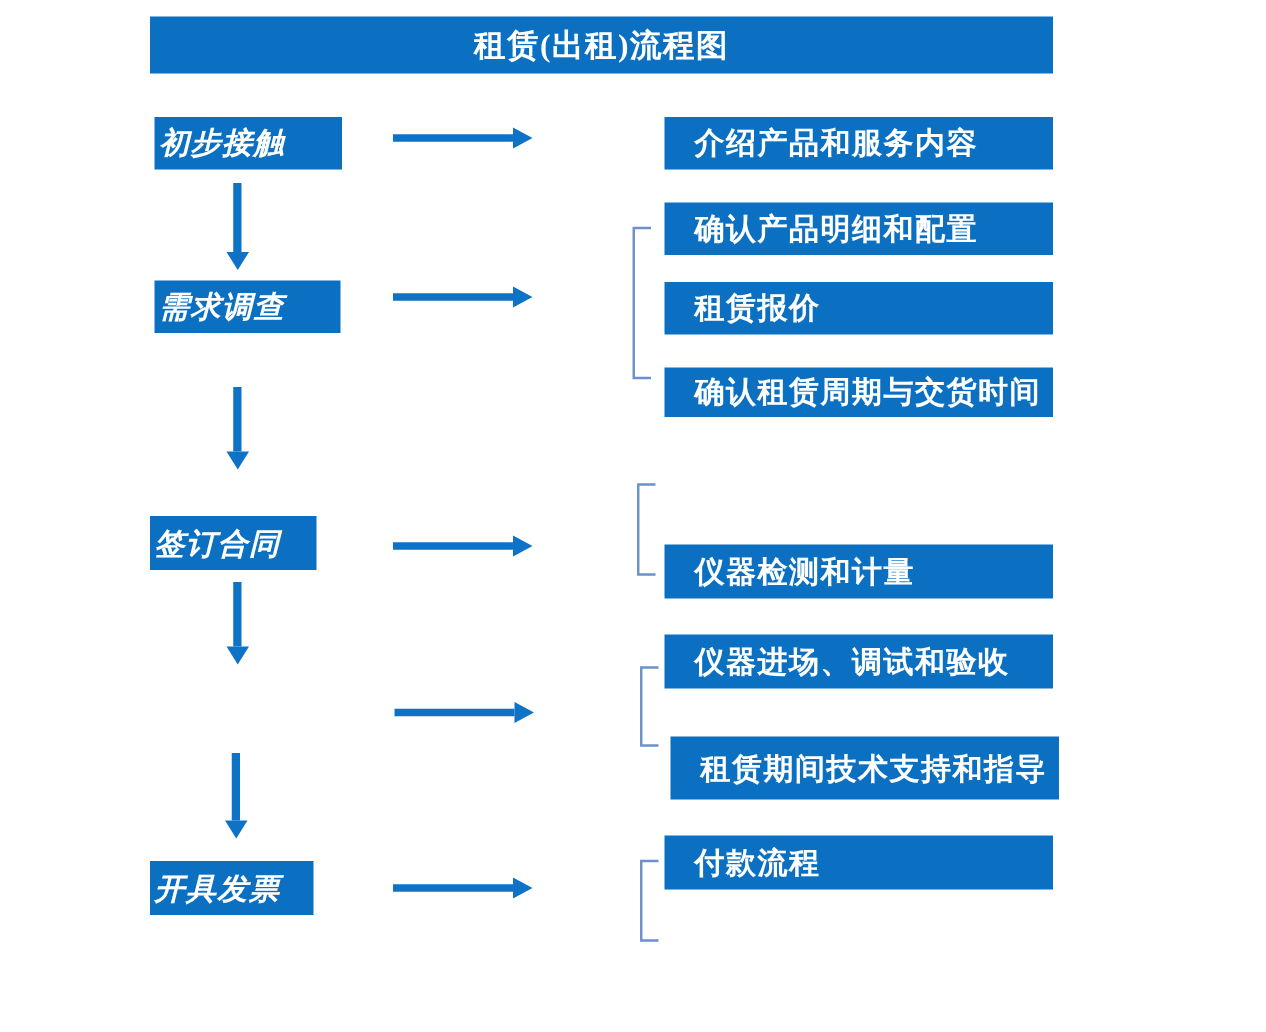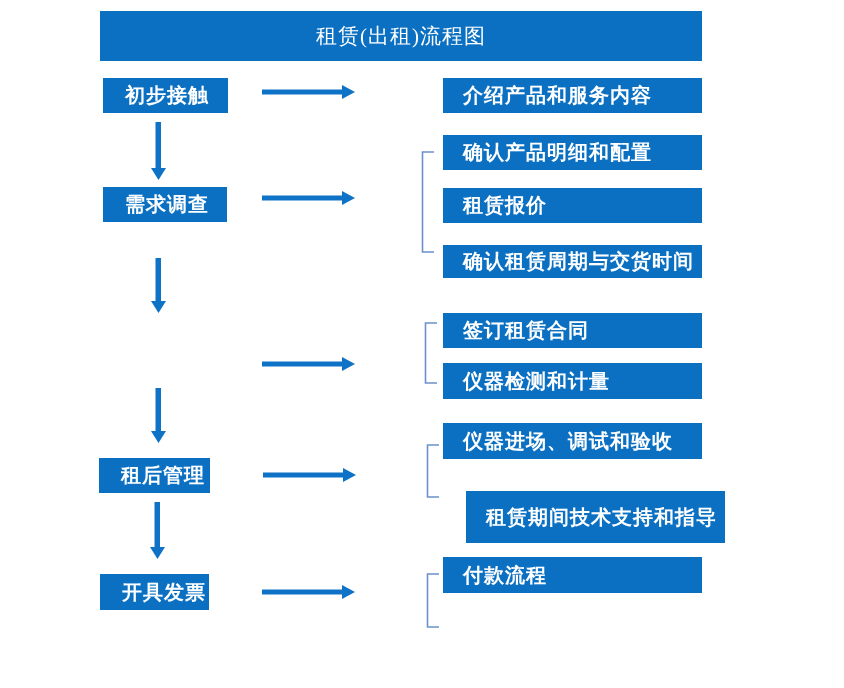--- a/index.html
+++ b/index.html
@@ -11,64 +11,63 @@
   }
   html,body{margin:0;padding:0;background:var(--page-bg);}
   .canvas{
     position:relative;
     width:844px;height:688px;
     background:var(--page-bg);
     font-family:"Liberation Serif","DejaVu Serif",serif;
     overflow:hidden;
   }
   .title-bar{
-    position:absolute;left:100px;top:11px;width:602px;height:50px;
+    position:absolute;left:100px;top:11px;width:602px;height:38px;
     background:var(--box-fill);
     color:var(--box-text);
-    font-size:21px;font-weight:normal;letter-spacing:1px;
+    font-size:21px;font-weight:bold;letter-spacing:1px;
     display:flex;align-items:center;justify-content:center;
   }
   .box{
     position:absolute;
     background:var(--box-fill);
     color:var(--box-text);
     font-weight:bold;
     display:flex;align-items:center;
     box-sizing:border-box;
     white-space:nowrap;
   }
-  .step-box{font-size:20px;padding-left:22px;letter-spacing:1px;}
+  .step-box{font-size:20px;padding-left:3px;letter-spacing:1px;font-style:italic;}
   .detail-box{font-size:20px;padding-left:20px;letter-spacing:1px;width:259px;height:35px;}
   .overlay{position:absolute;left:0;top:0;width:844px;height:688px;pointer-events:none;}
   .arrow-shape{fill:var(--arrow);stroke:none;}
   .bracket-shape{fill:none;stroke:var(--bracket);stroke-width:1.6px;}
 </style>
 </head>
 <body>
 
 <div class="canvas">
 
   <div class="title-bar">租赁(出租)流程图</div>
 
   <div class="box step-box" style="left:103px;top:78px;width:125px;height:35px">初步接触</div>
   <div class="box step-box" style="left:103px;top:187px;width:124px;height:35px">需求调查</div>
-  <div class="box step-box" style="left:99px;top:458px;width:111px;height:35px">租后管理</div>
+  <div class="box step-box" style="left:100px;top:344px;width:111px;height:36px">签订合同</div>
   <div class="box step-box" style="left:100px;top:574px;width:109px;height:36px">开具发票</div>
 
   <div class="box detail-box" style="left:443px;top:78px">介绍产品和服务内容</div>
 
   <div class="box detail-box" style="left:443px;top:135px">确认产品明细和配置</div>
   <div class="box detail-box" style="left:443px;top:188px">租赁报价</div>
   <div class="box detail-box" style="left:443px;top:245px;height:33px">确认租赁周期与交货时间</div>
 
-  <div class="box detail-box" style="left:443px;top:313px">签订租赁合同</div>
   <div class="box detail-box" style="left:443px;top:363px;height:36px">仪器检测和计量</div>
 
   <div class="box detail-box" style="left:443px;top:423px;height:36px">仪器进场、调试和验收</div>
-  <div class="box detail-box" style="left:466px;top:491px;height:52px">租赁期间技术支持和指导</div>
+  <div class="box detail-box" style="left:447px;top:491px;height:42px">租赁期间技术支持和指导</div>
 
   <div class="box detail-box" style="left:443px;top:557px;height:36px">付款流程</div>
 
   <svg class="overlay" viewBox="0 0 844 688">
 
     <g>
       <rect class="arrow-shape" x="262" y="89.5" width="80" height="5"></rect>
       <polygon class="arrow-shape" points="342,85 355,92 342,99"></polygon>
     </g>
     <g>

